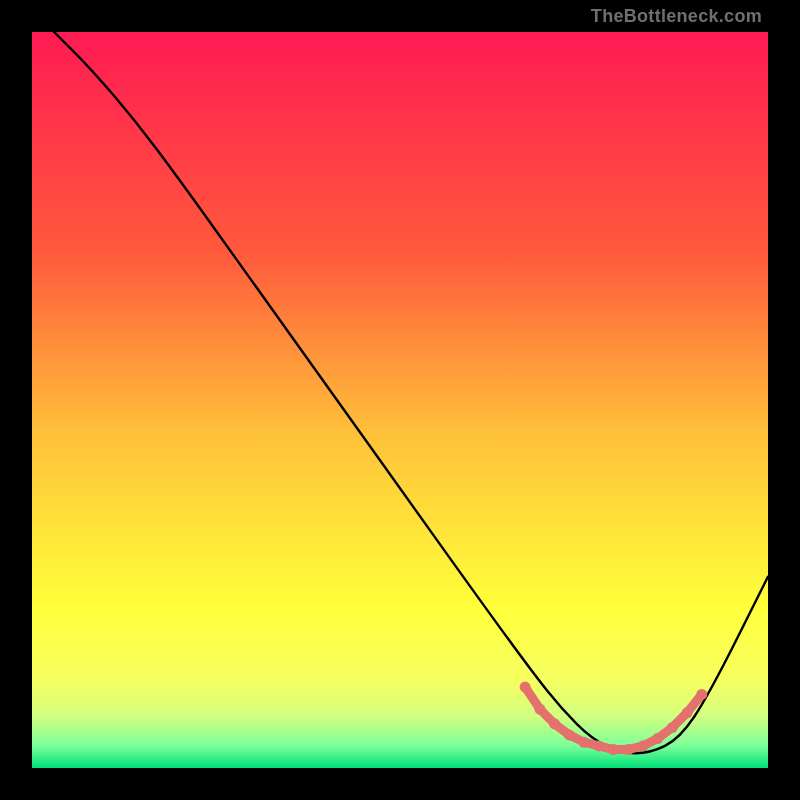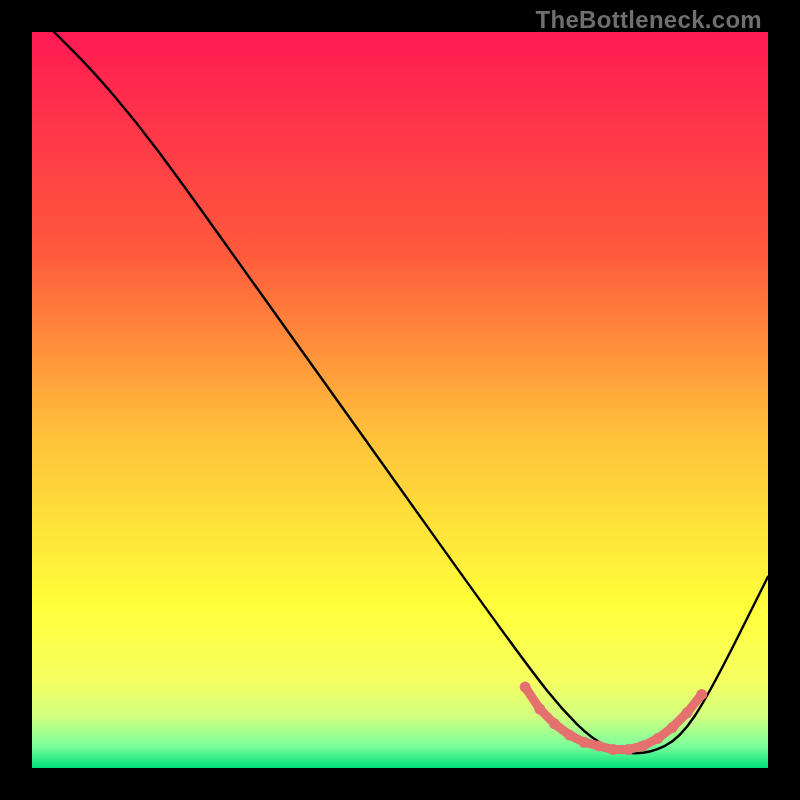--- a/index.html
+++ b/index.html
@@ -17,21 +17,21 @@
     top: 32px;
     width: 736px;
     height: 736px;
     background: #000;
   }
   .watermark {
     position: absolute;
     top: 6px;
     right: 38px;
     color: #6f6f6f;
-    font-size: 24px;
+    font-size: 18px;
     font-weight: 600;
     letter-spacing: 0.3px;
   }
   svg { display: block; }
 </style>
 </head>
 <body>
 
 <div class="watermark">TheBottleneck.com</div>
 

